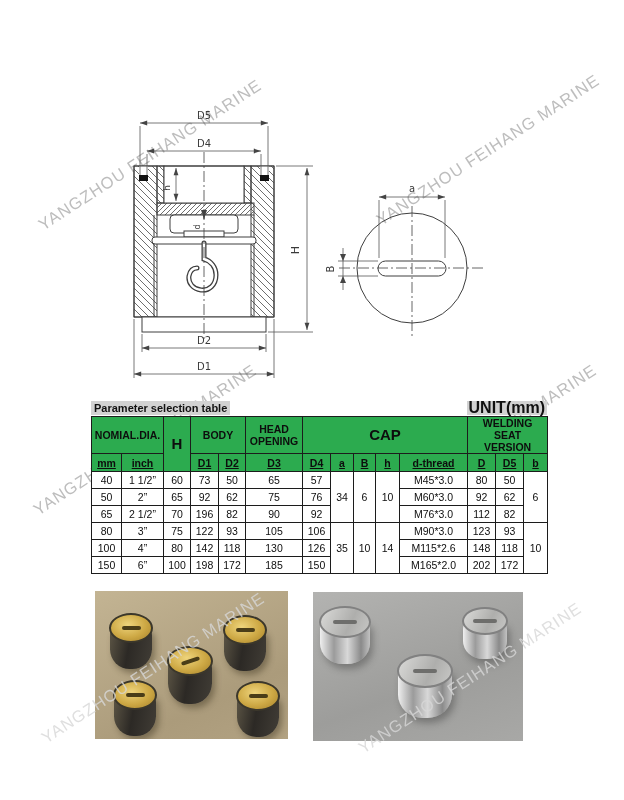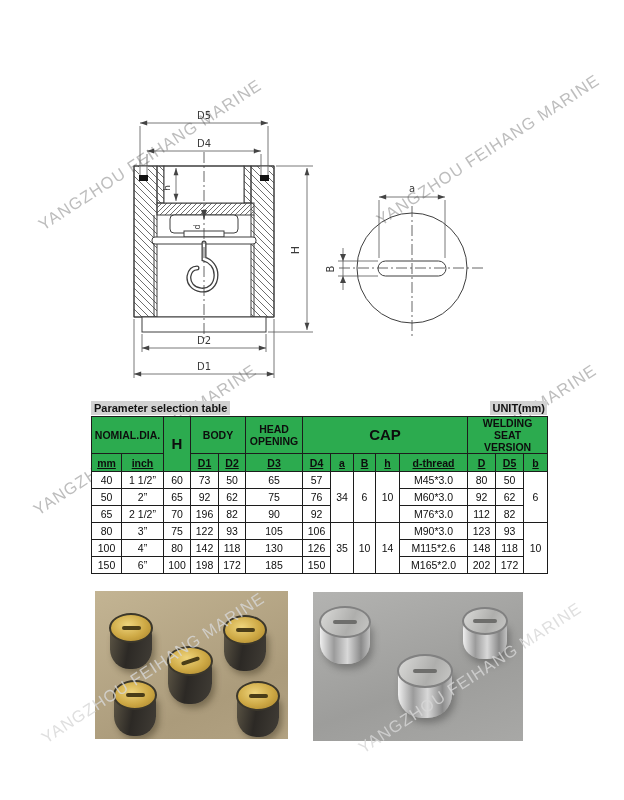--- a/index.html
+++ b/index.html
@@ -22,21 +22,21 @@
   
   svg.drawing{position:absolute;left:0;top:100px;width:624px;height:300px;z-index:1;}
   svg.drawing text{font-family:"DejaVu Sans",sans-serif;fill:#3a3a3a;}
 
   
   .tablewrap{position:absolute;left:91px;top:401px;width:456px;z-index:5;}
   .cap-row{position:relative;height:15px;}
   .tbl-caption{position:absolute;left:0;top:0;background:#d2d2d2;font-weight:bold;
       font-size:11px;padding:0 3px;line-height:14px;color:#111;}
   .unit{position:absolute;right:0;top:0;background:#d2d2d2;font-weight:bold;
-      font-size:11px;padding:0 2px;line-height:14px;color:#111;}
+      font-size:16px;padding:0 2px;line-height:14px;color:#111;}
   table.param{border-collapse:collapse;width:456px;table-layout:fixed;}
   table.param th,table.param td{border:1px solid #1c1c1c;text-align:center;vertical-align:middle;
       padding:0;color:#0d0d0d;overflow:hidden;}
   table.param th{background:#2cab4f;font-weight:bold;font-size:10.5px;line-height:1.15;}
   table.param th.big{font-size:15px;}
   table.param tr.h1 th{height:31px;}
   table.param tr.h2 th{height:17px;text-decoration:underline;}
   table.param td{background:#fff;font-size:10.5px;height:16px;}
 
   

